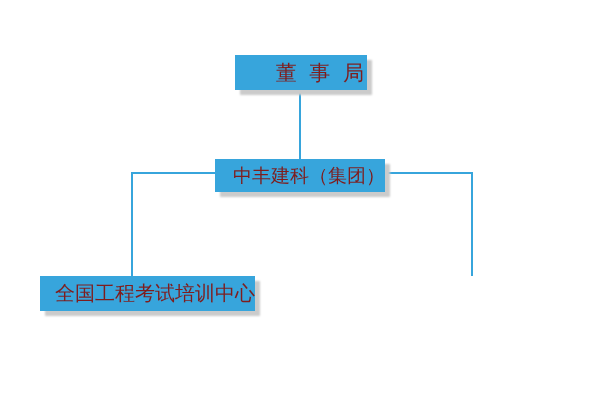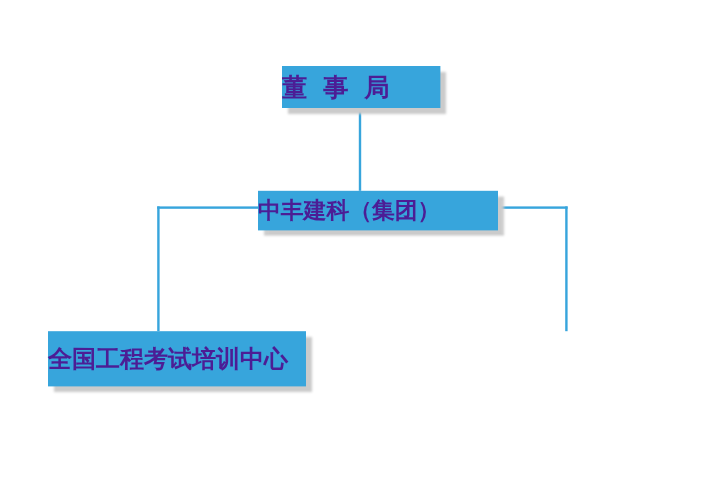--- a/index.html
+++ b/index.html
@@ -13,43 +13,43 @@
   .canvas {
     position: relative;
     width: 600px;
     height: 400px;
     background: #FFFFFF;
     overflow: hidden;
   }
   .node {
     position: absolute;
     background: #37A5DC;
-    color: #4c1d95;
-    font-weight: bold;
+    color: #7f1d1d;
+    font-weight: normal;
     display: flex;
     align-items: center;
-    justify-content: flex-start;
+    justify-content: flex-end;
     white-space: nowrap;
     box-shadow: 5px 5px 2px #CBCBCB;
     box-sizing: border-box;
   }
   .node-board {
     left: 235px; top: 55px;
     width: 132px; height: 35px;
     font-size: 21px;
     letter-spacing: 3px;
   }
   .node-group {
     left: 215px; top: 159px;
-    width: 200px; height: 33px;
+    width: 170px; height: 33px;
     font-size: 19px;
   }
   .node-exam {
     left: 40px; top: 276px;
-    width: 215px; height: 46px;
+    width: 215px; height: 35px;
     font-size: 20px;
   }
   .node-tech {
     left: 338px; top: 276px;
     width: 214px; height: 35px;
     font-size: 20px;
   }
   .connector {
     position: absolute;
     background: #37A5DC;

